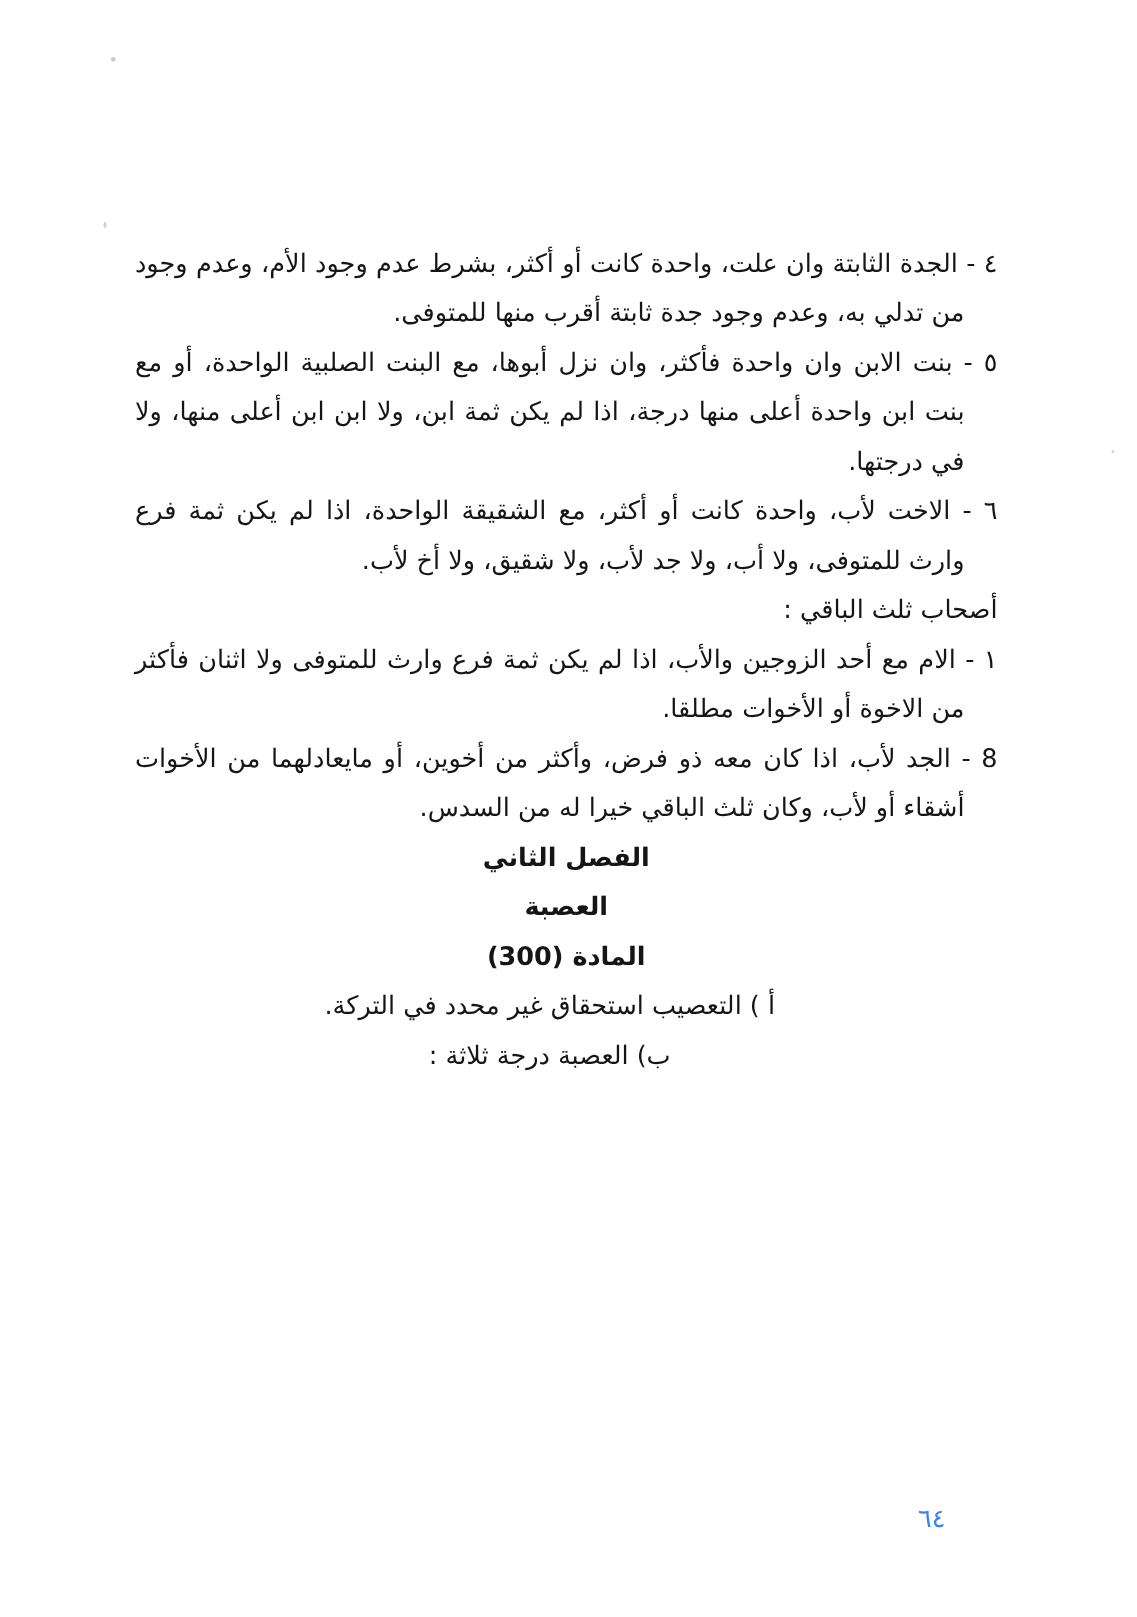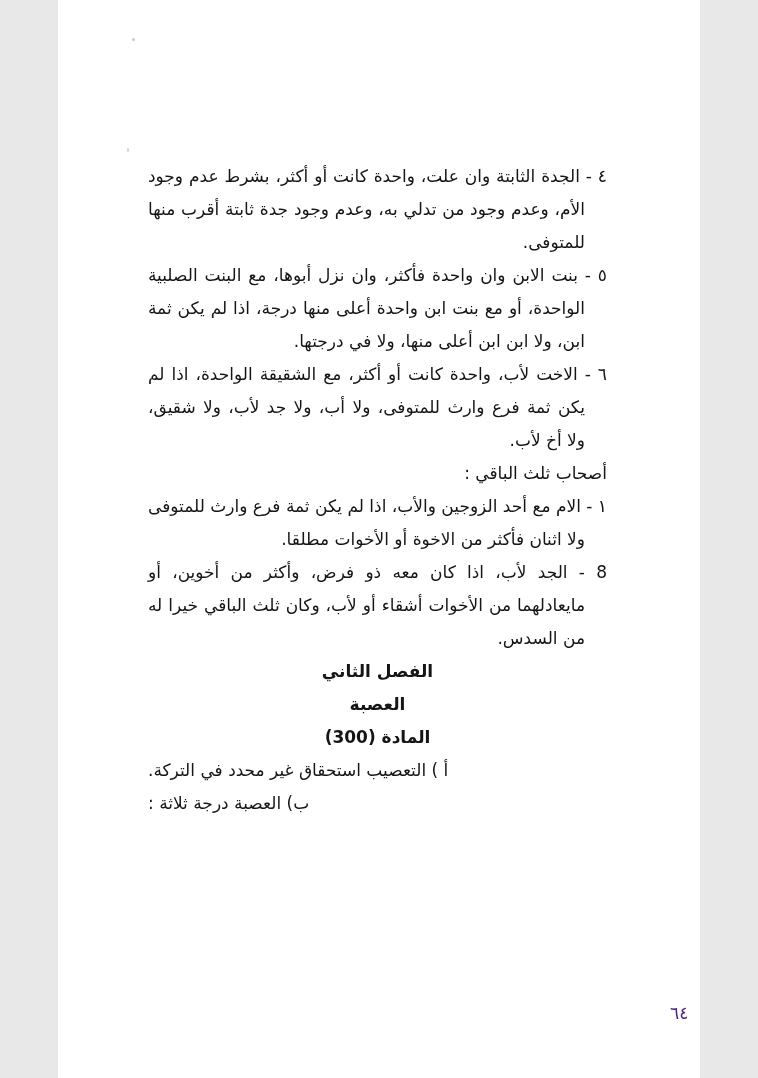--- a/index.html
+++ b/index.html
@@ -1,19 +1,19 @@
 <!DOCTYPE html>
 <html lang="ar" dir="rtl"><head>
 <meta charset="utf-8">
 <style>
   * { margin: 0; padding: 0; box-sizing: border-box; }
   html, body { background: #e8e8e8; }
   .page {
     position: relative;
-    width: 642px;
+    width: 758px;
     height: 1078px;
     margin: 0 auto;
     background: #ffffff;
     overflow: hidden;
     direction: rtl;
     font-family: "DejaVu Sans", sans-serif;
     color: #151515;
   }
   .content {
     position: absolute;
@@ -32,28 +32,28 @@
     text-align: center;
     font-weight: 700;
     text-indent: 0;
     padding-right: 0;
   }
   .heading-247 { margin-top: 22px; }
   .intro { text-align: right; }
   .chapter-title { }
   .lettered {
     padding-right: 22px;
-    text-align: left;
+    text-align: center;
   }
   .page-number {
     position: absolute;
     left: 612px;
     top: 1003px;
     font-size: 17px;
-    color: #4c1d95;
+    color: #3b82f6;
     direction: rtl;
   }
   .speck {
     position: absolute;
     background: #9a9a9a;
     border-radius: 50%;
   }
   .speck-1 { width: 3px; height: 3px; left: 74px; top: 38px; opacity: .55; }
   .speck-2 { width: 2px; height: 4px; left: 69px; top: 148px; opacity: .45; }
   .speck-3 { width: 2px; height: 2px; left: 741px; top: 300px; opacity: .4; }

